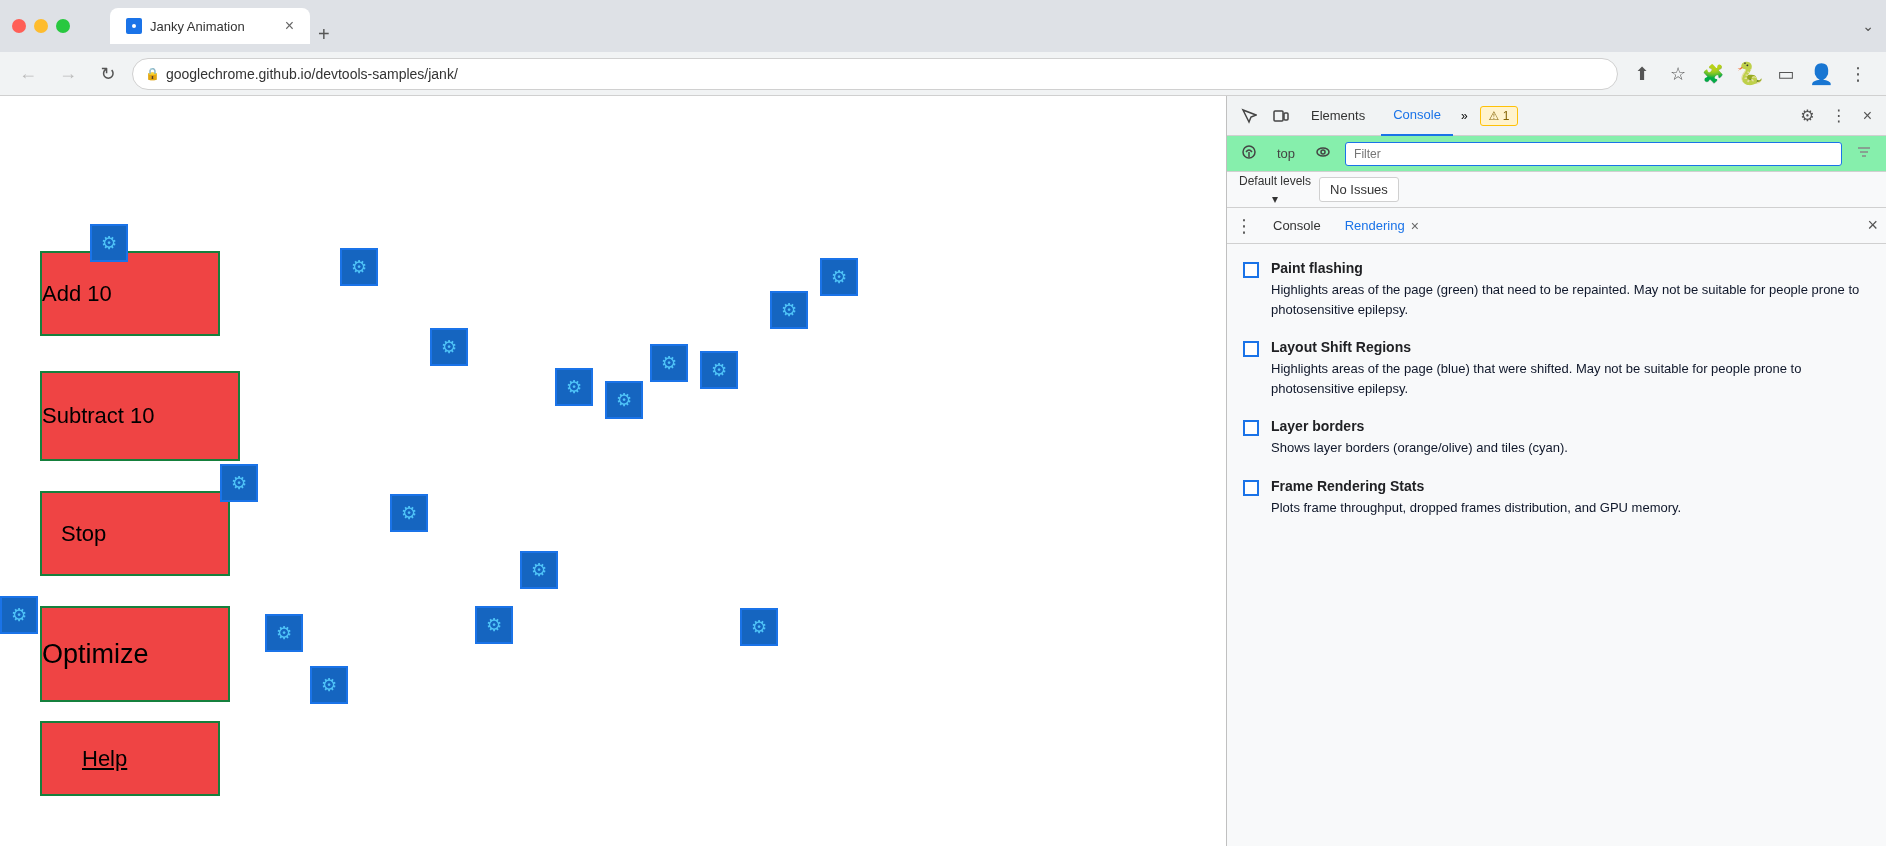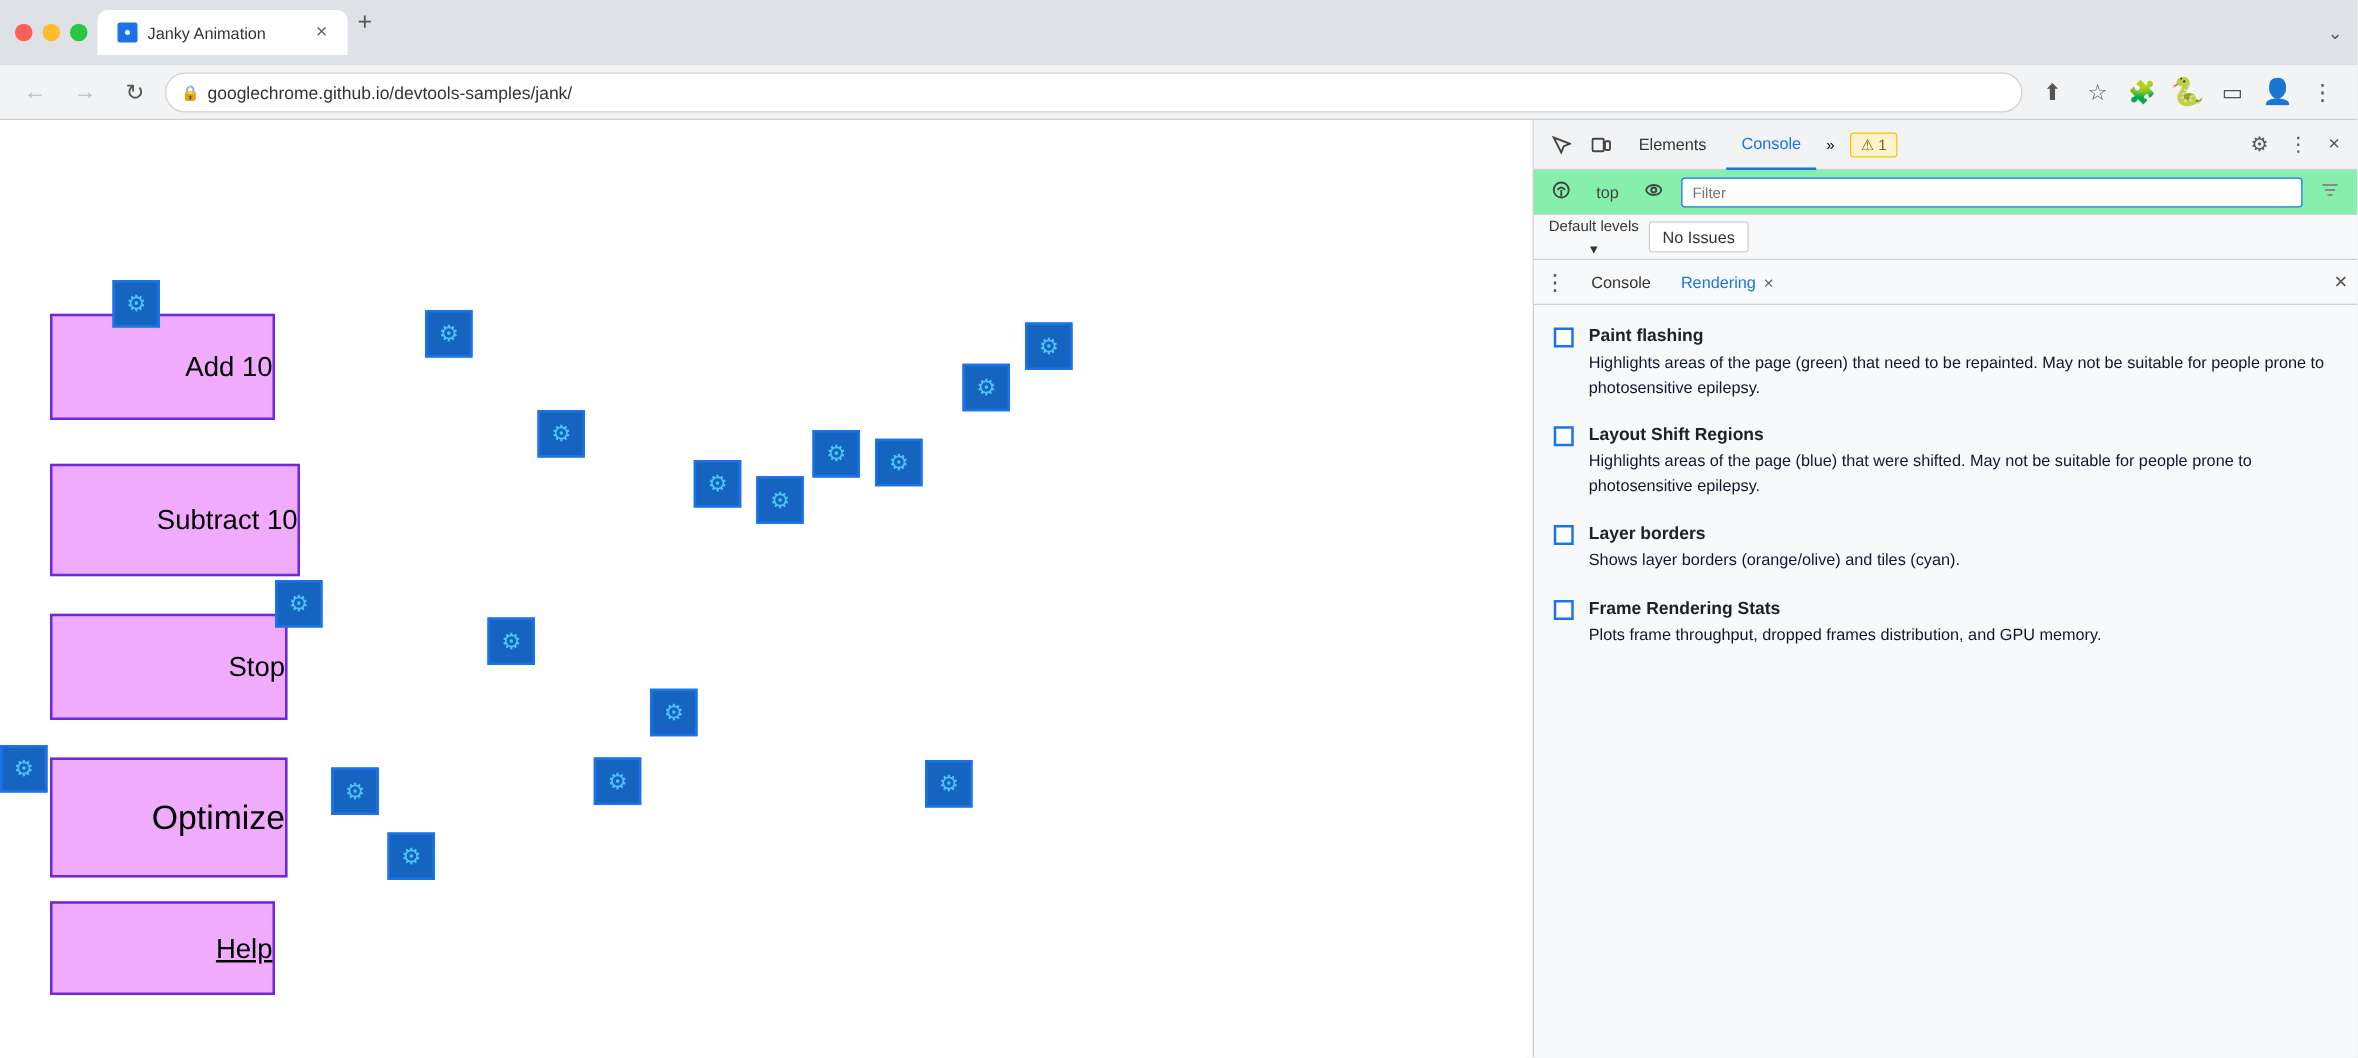--- a/index.html
+++ b/index.html
@@ -8,21 +8,21 @@
     
     .browser-chrome { width: 100%; height: 846px; display: flex; flex-direction: column; }
 
     .title-bar { background: #dee1e6; height: 52px; display: flex; align-items: center; padding: 0 12px; gap: 8px; }
     .traffic-lights { display: flex; gap: 8px; align-items: center; }
     .traffic-light { width: 14px; height: 14px; border-radius: 50%; }
     .tl-red { background: #ff5f57; }
     .tl-yellow { background: #febc2e; }
     .tl-green { background: #28c840; }
 
-    .tabs-bar { display: flex; align-items: flex-start; margin-left: 0; gap: 0; flex: 1; }
+    .tabs-bar { display: flex; align-items: flex-end; margin-left: 32px; gap: 0; flex: 1; }
     .tab { background: #fff; border-radius: 8px 8px 0 0; padding: 0 16px; height: 36px; display: flex; align-items: center; gap: 8px; min-width: 200px; font-size: 13px; color: #333; }
     .tab-icon { width: 16px; height: 16px; background: #1a73e8; border-radius: 2px; display: flex; align-items: center; justify-content: center; }
     .tab-icon svg { width: 10px; height: 10px; }
     .tab-close { margin-left: auto; color: #666; font-size: 16px; cursor: pointer; }
     .tab-new { background: transparent; border: none; font-size: 20px; color: #555; margin-left: 8px; cursor: pointer; line-height: 1; }
     .browser-dropdown { margin-left: auto; color: #555; font-size: 14px; }
 
     .nav-bar { background: #f1f3f4; height: 44px; display: flex; align-items: center; padding: 0 12px; gap: 8px; border-bottom: 1px solid #d0d0d0; }
     .nav-btn { background: none; border: none; color: #555; font-size: 18px; cursor: pointer; padding: 4px; border-radius: 50%; width: 32px; height: 32px; display: flex; align-items: center; justify-content: center; }
     .nav-btn.disabled { color: #bbb; cursor: default; }
@@ -30,25 +30,25 @@
     .lock-icon { color: #666; font-size: 12px; }
     .nav-actions { display: flex; gap: 4px; align-items: center; }
 
     
     .main-area { display: flex; flex: 1; overflow: hidden; background: #fff; }
 
     
     .page-content { flex: 1; background: #fff; position: relative; overflow: hidden; }
 
     
-    .page-button { background: #f0abfc; border: 2px solid #6d28d9; padding: 0; display: flex; align-items: center; justify-content: flex-end; cursor: pointer; position: absolute; }
+    .page-button { background: #ef4444; border: 2px solid #15803d; padding: 0; display: flex; align-items: center; justify-content: flex-start; cursor: pointer; position: absolute; }
 
     .btn-add { left: 40px; top: 155px; width: 180px; height: 85px; font-size: 22px; }
     .btn-subtract { left: 40px; top: 275px; width: 200px; height: 90px; font-size: 22px; }
-    .btn-stop { left: 40px; top: 395px; width: 190px; height: 85px; font-size: 22px; }
+    .btn-stop { left: 40px; top: 395px; width: 190px; height: 85px; font-size: 22px; padding-left: 19px; }
     .btn-optimize { left: 40px; top: 510px; width: 190px; height: 96px; font-size: 27px; }
     .btn-help { left: 40px; top: 625px; width: 180px; height: 75px; font-size: 22px; }
     .btn-help span { text-decoration: underline; margin-left: 40px; }
 
     
     .blue-square { position: absolute; width: 38px; height: 38px; background: #1565c0; border: 2px solid #1a73e8; display: flex; align-items: center; justify-content: center; }
     .blue-square::after { content: '⚙'; color: #4fc3f7; font-size: 18px; }
 
     
     .devtools-panel { width: 660px; background: #f8f9fa; border-left: 1px solid #c0c0c0; display: flex; flex-direction: column; justify-content: flex-end; }

